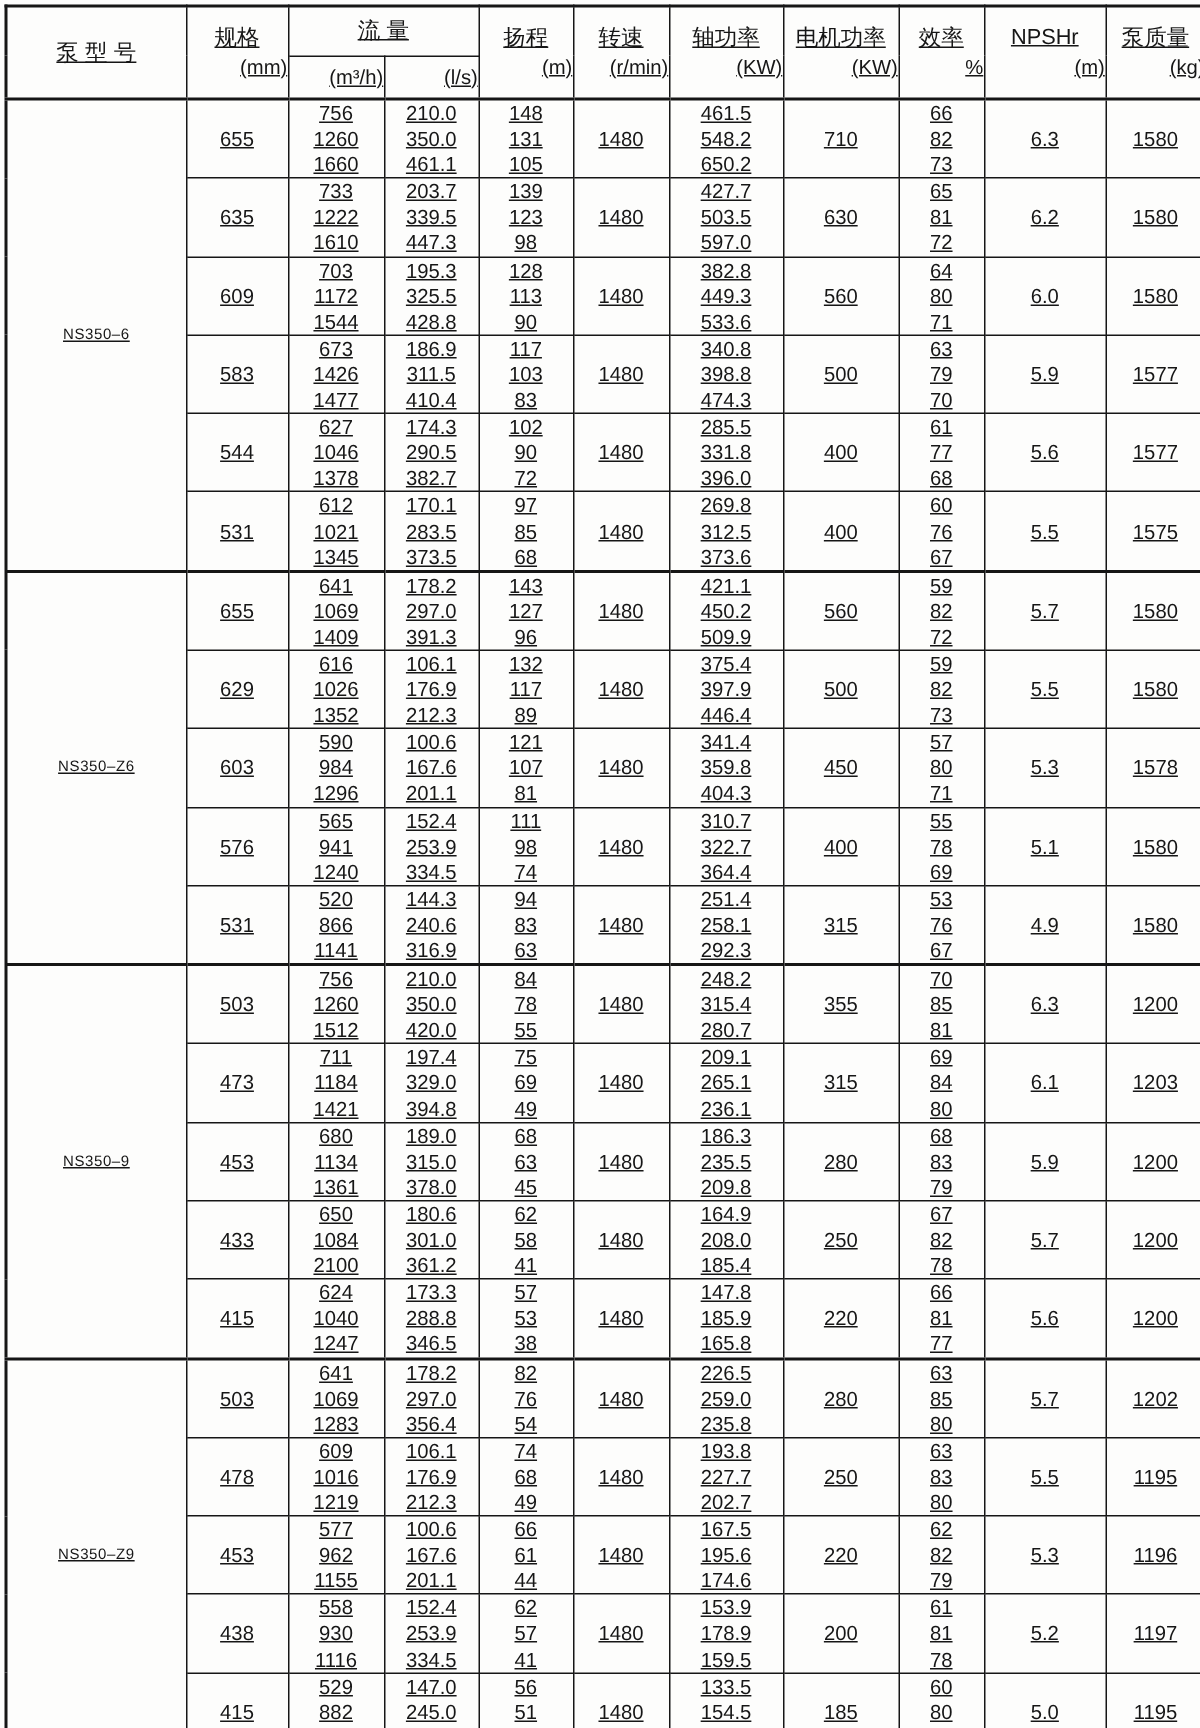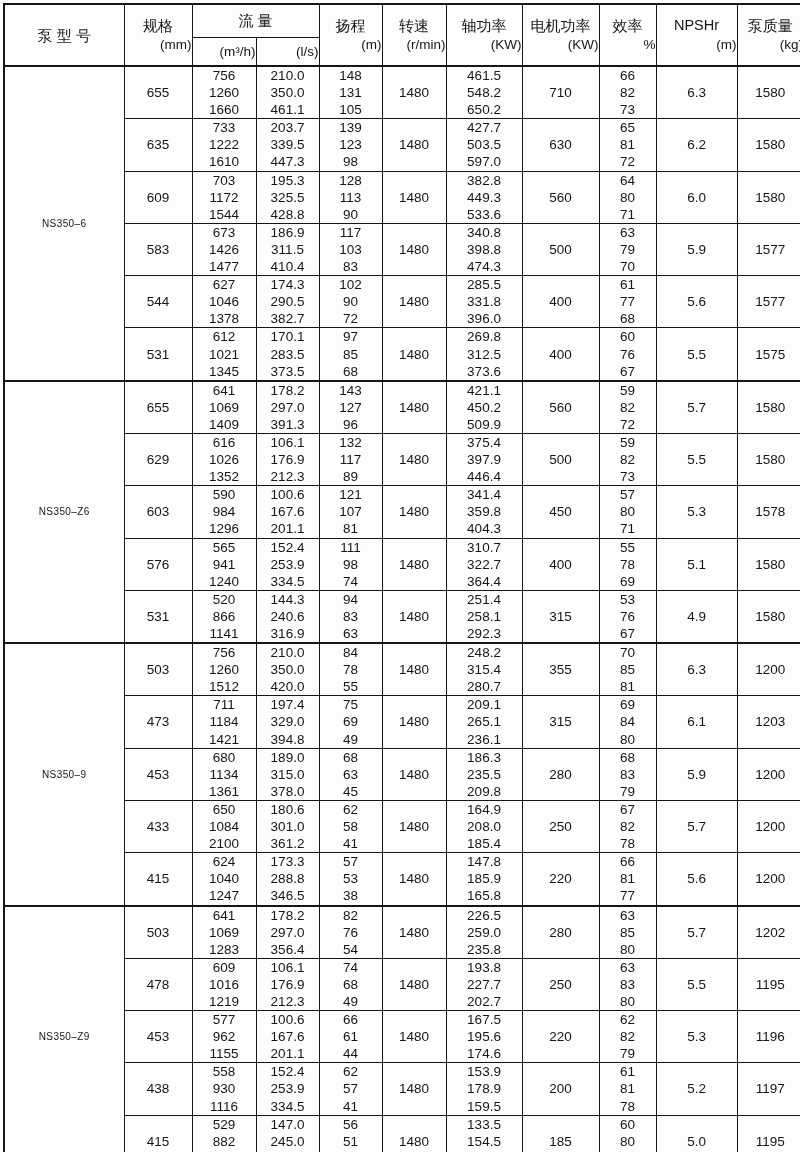--- a/index.html
+++ b/index.html
@@ -7,20 +7,21 @@
   body {
     width: 800px; height: 1152px;
     background: #f6f6f4;
     font-family: "Liberation Sans", "DejaVu Sans", sans-serif;
     color: #161616;
   }
   .page {
     width: 800px; height: 1152px;
     background: #fdfdfc;
     padding: 3px;
+    text-decoration: underline;
   }
   table {
     width: 794px; height: 1144px;
     border-collapse: collapse;
     table-layout: fixed;
     border: 2px solid #161616;
     background: #fdfdfc;
   }
   th, td {
     border: 1px solid #161616;

